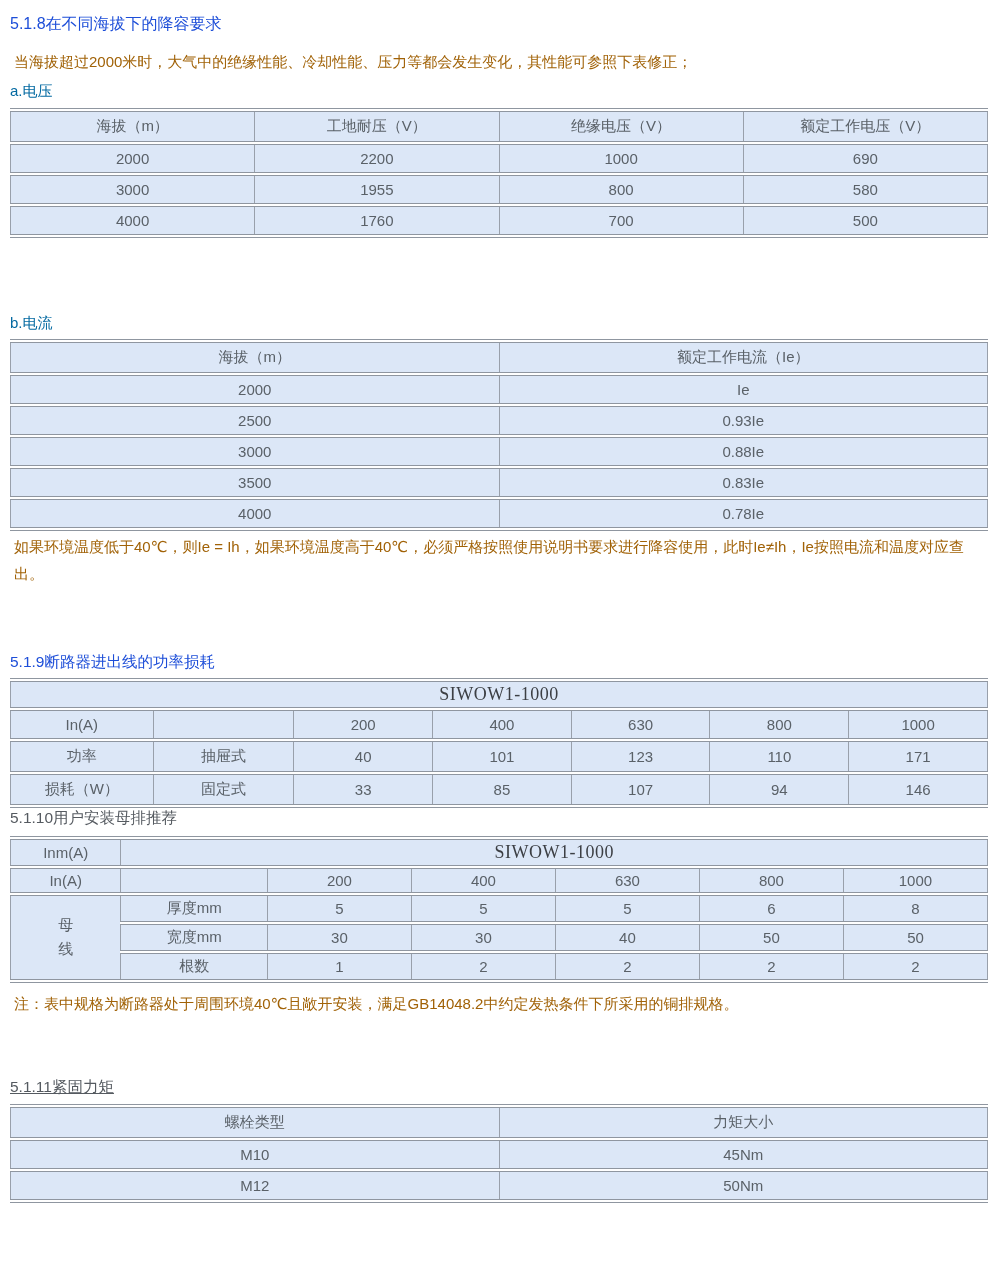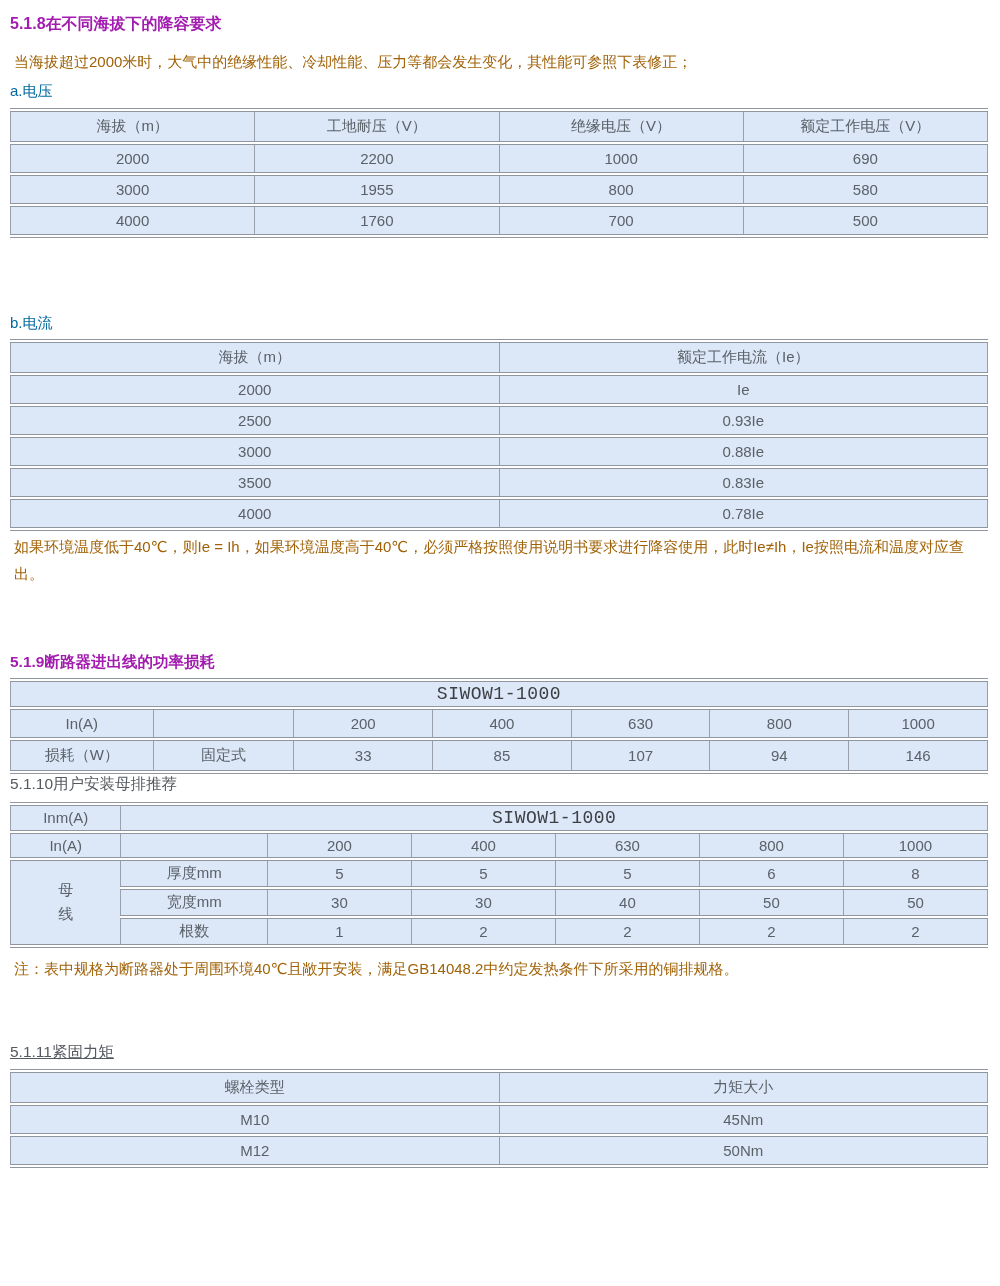--- a/index.html
+++ b/index.html
@@ -5,21 +5,21 @@
   html, body { margin: 0; padding: 0; background: #ffffff; }
   body {
     width: 1000px; min-height: 1286px;
     font-family: "Liberation Sans", "DejaVu Sans", sans-serif;
     color: #4a4a4a;
   }
   .page { padding: 12px 12px 20px 10px; }
 
   .sec-title-bold {
     margin: 0; padding-top: 2px;
-    font-size: 16px; font-weight: bold; color: #a21caf; line-height: 1.25;
+    font-size: 16px; font-weight: normal; color: #1d4ed8; line-height: 1.25;
   }
   .sec-title-plain {
     margin: 0; font-size: 15.5px; font-weight: normal; color: #555a60; line-height: 1.25;
   }
   .para { margin: 4px; font-size: 15px; color: #a16207; line-height: 1.55; }
   .sub-label { margin: 0; font-size: 15px; color: #0369a1; }
 
   .mt-intro   { margin-top: 16px; }
   .mt-label-a { margin-top: 9px; }
   .mt-tbl-a   { margin-top: 7px; }
@@ -50,21 +50,21 @@
     font-weight: normal;
     font-size: 15px;
     color: #5a6168;
     padding: 5px 6px;
     overflow: hidden;
     white-space: nowrap;
   }
   table.tbl-tight td, table.tbl-tight th { padding: 3px 20px; }
 
   .banner-cell {
-    font-family: Liberation Mono, monospace;
+    font-family: Liberation Serif, serif;
     font-size: 18px !important;
     color: #3c3f44 !important;
     padding: 2px 0 !important;
     letter-spacing: 0.5px;
   }
   .vtext {
     display: inline-block;
     width: 1.05em;
     word-break: break-all;
     line-height: 1.6;
@@ -165,20 +165,29 @@
       <tr>
         <td>In(A)</td>
         <td></td>
         <td>200</td>
         <td>400</td>
         <td>630</td>
         <td>800</td>
         <td>1000</td>
       </tr>
       <tr>
+        <td>功率</td>
+        <td>抽屉式</td>
+        <td>40</td>
+        <td>101</td>
+        <td>123</td>
+        <td>110</td>
+        <td>171</td>
+      </tr>
+      <tr>
         <td>损耗（W）</td>
         <td>固定式</td>
         <td>33</td>
         <td>85</td>
         <td>107</td>
         <td>94</td>
         <td>146</td>
       </tr>
     </tbody>
   </table>

